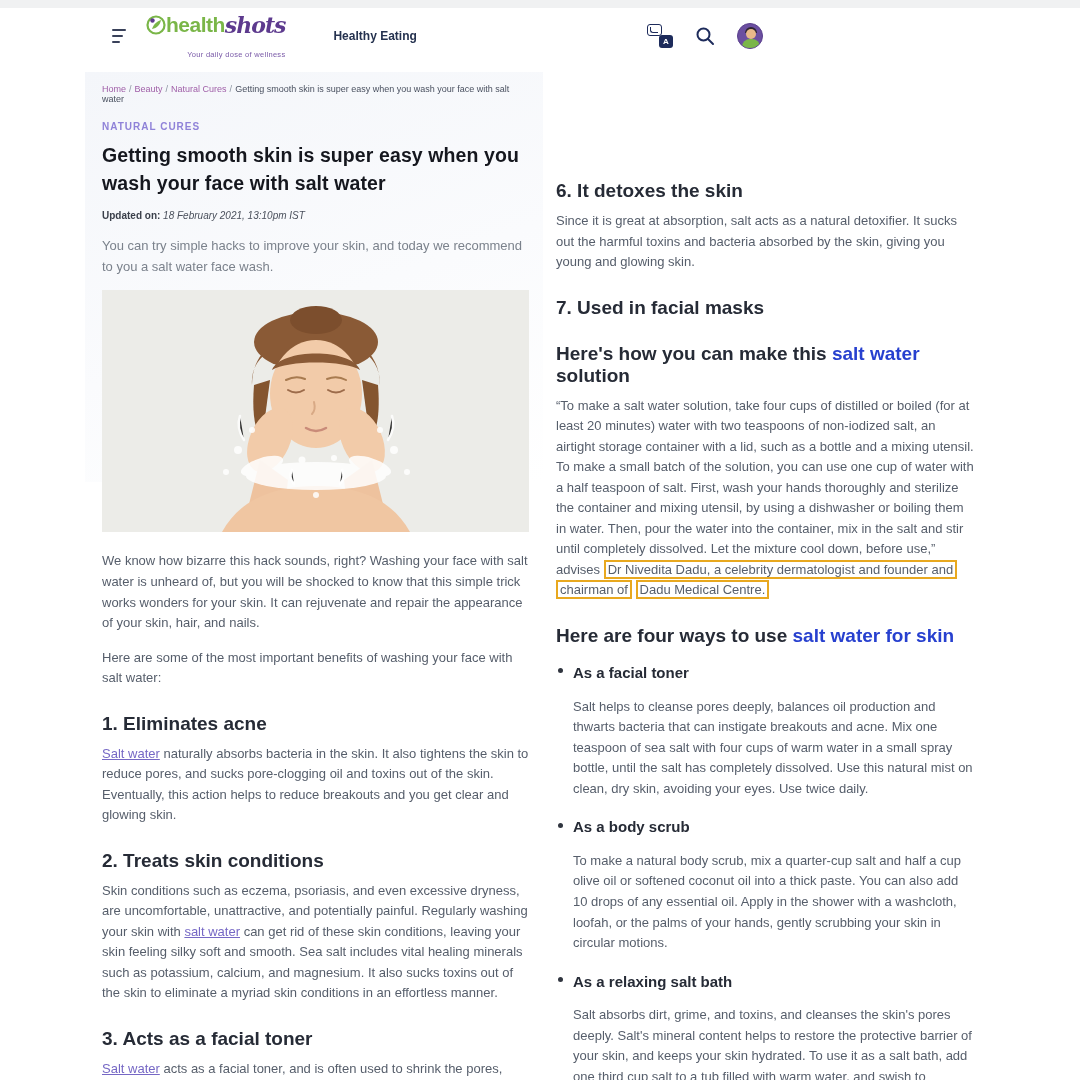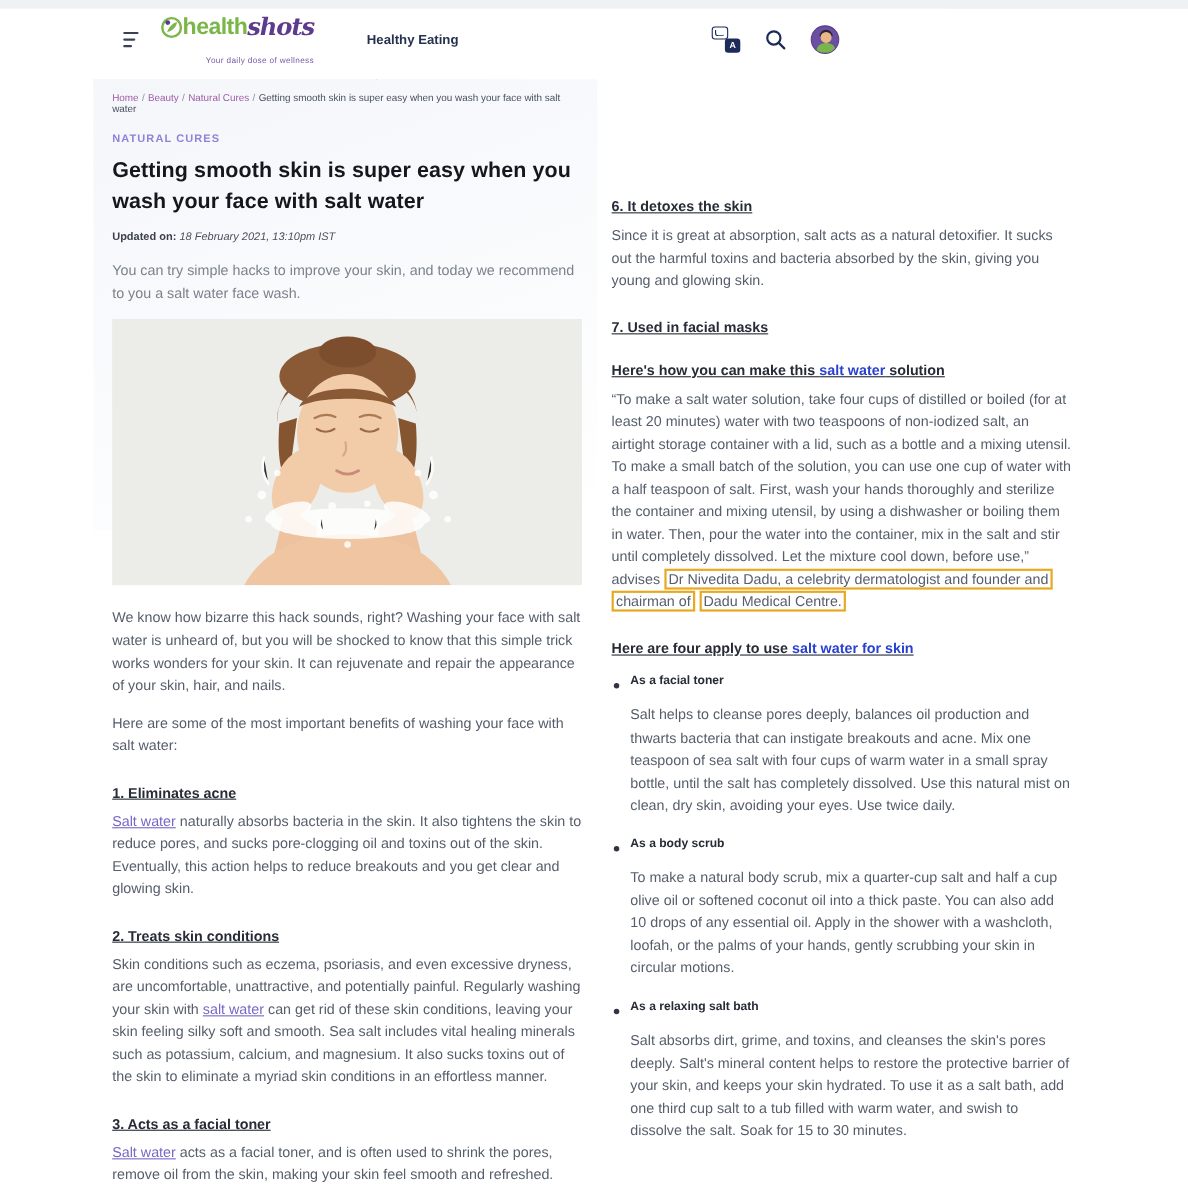--- a/index.html
+++ b/index.html
@@ -63,31 +63,31 @@
   .updated i { font-style:italic; color:#4a505c; }
 
   p, li { font-size:13px; line-height:1.58; color:#565e6b; }
   .intro { color:#7b828c; margin-bottom:13px; }
 
   figure.photo { width:427px; height:242px; margin-bottom:19px; }
 
   .col-left p.body-p, .col-right p.body-p { margin-bottom:14px; }
   .gap-lg { margin-bottom:15px; }
 
-  h3.sec { color:#262b36; font-size:13px; font-weight:700; margin:24px 0 9px 0;text-decoration:underline; }
+  h3.sec { color:#262b36; font-size:19px; font-weight:700; margin:24px 0 9px 0; }
   .col-right h3.sec:first-child { margin-top:0; }
 
   a.purple-link { color:#7668c5; text-decoration:underline; cursor:pointer; }
   .blue-link { color:#2740cf; font-weight:700; text-decoration:none; cursor:pointer; }
 
   .hl { border:2px solid #e8a81f; padding:0 2px; -webkit-box-decoration-break:clone; box-decoration-break:clone; }
 
   ul.ways { list-style:none; margin:14px 0 6px 2px; }
   ul.ways > li { margin-bottom:16px; }
-  .way-head { display:flex; align-items:flex-end; color:#262b36; font-weight:700; font-size:11px; margin-bottom:12px; }
+  .way-head { display:flex; align-items:center; color:#262b36; font-weight:700; font-size:15px; margin-bottom:12px; }
   .bullet-dot { width:5px; height:5px; border-radius:50%; background:#30353f; margin-right:10px; flex:0 0 auto; transform:translateY(-2px); }
   ul.ways p { margin-left:15px; }
 </style>
 </head>
 <body>
 
 <div class="page">
   <div class="topstrip"></div>
 
   <header>
@@ -224,21 +224,21 @@
   <div class="col-right">
     <h3 class="sec">6. It detoxes the skin</h3>
     <p class="body-p">Since it is great at absorption, salt acts as a natural detoxifier. It sucks out the harmful toxins and bacteria absorbed by the skin, giving you young and glowing skin.</p>
 
     <h3 class="sec">7. Used in facial masks</h3>
 
     <h3 class="sec"><span>Here's how you can make this </span><a class="blue-link">salt water</a><span> solution</span></h3>
 
     <p class="body-p"><span>“To make a salt water solution, take four cups of distilled or boiled (for at least 20 minutes) water with two teaspoons of non-iodized salt, an airtight storage container with a lid, such as a bottle and a mixing utensil. To make a small batch of the solution, you can use one cup of water with a half teaspoon of salt. First, wash your hands thoroughly and sterilize the container and mixing utensil, by using a dishwasher or boiling them in water.  Then, pour the water into the container, mix in the salt and stir until completely dissolved. Let the mixture cool down, before use,” advises </span><span class="hl">Dr Nivedita Dadu, a celebrity dermatologist and founder and chairman of</span> <span class="hl">Dadu Medical Centre.</span></p>
 
-    <h3 class="sec"><span>Here are four apply to use </span><a class="blue-link">salt water for skin</a></h3>
+    <h3 class="sec"><span>Here are four ways to use </span><a class="blue-link">salt water for skin</a></h3>
 
     <ul class="ways">
       <li>
         <div class="way-head">
             <span class="bullet-dot"></span>
             <span>As a facial toner</span>
           </div>
         <p>Salt helps to cleanse pores deeply, balances oil production and thwarts bacteria that can instigate breakouts and acne. Mix one teaspoon of sea salt with four cups of warm water in a small spray bottle, until the salt has completely dissolved. Use this natural mist on clean, dry skin, avoiding your eyes. Use twice daily.</p>
       </li>
       <li>

